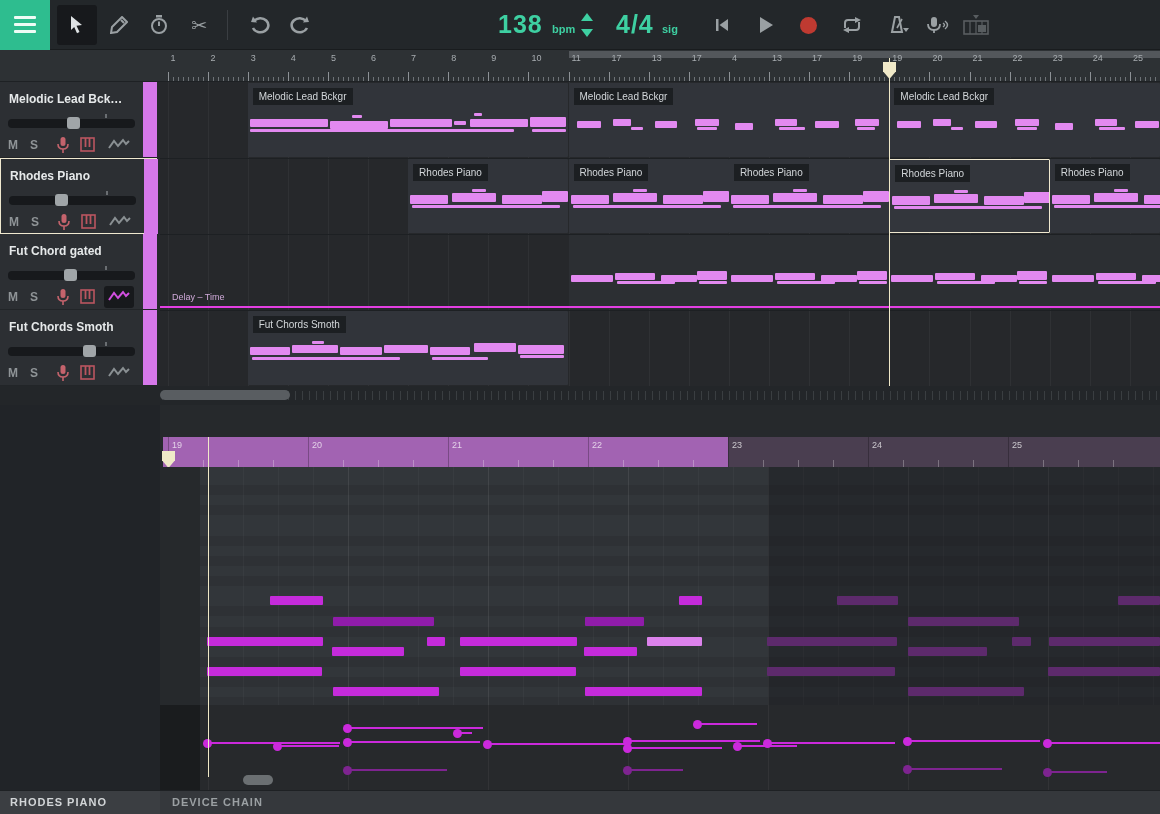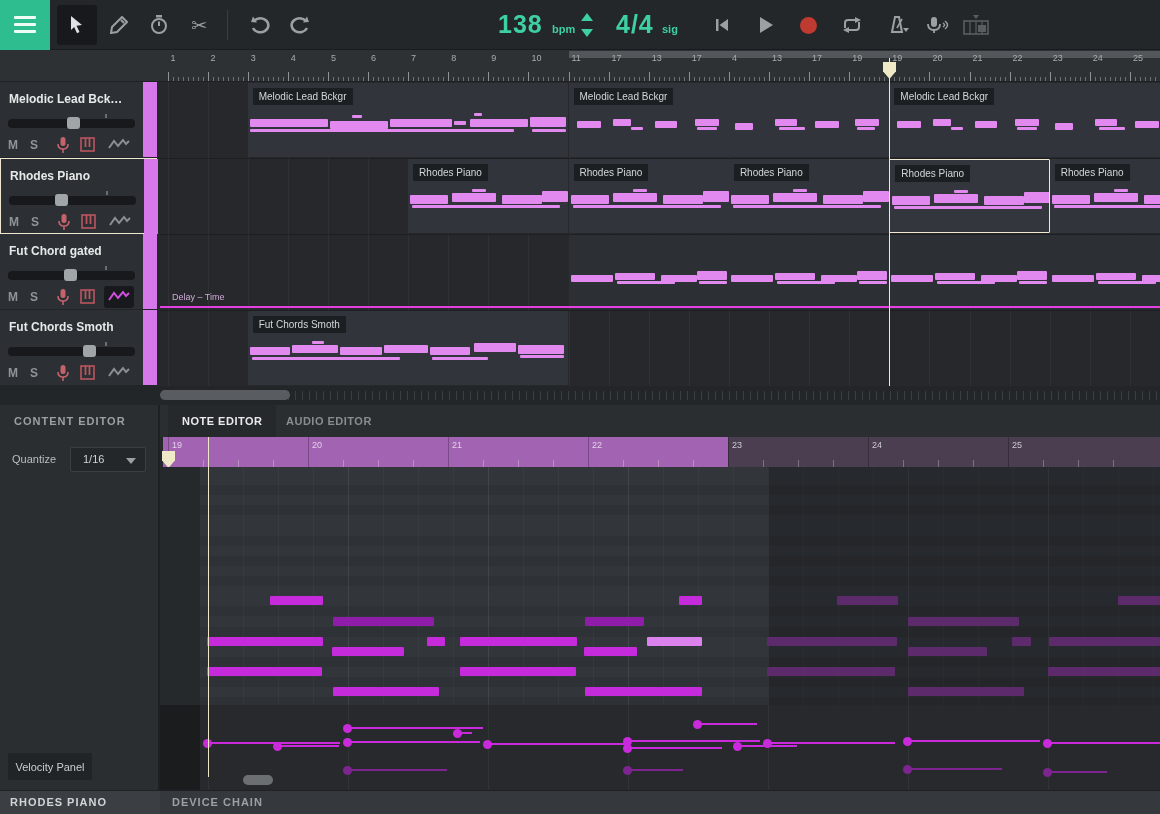--- a/index.html
+++ b/index.html
@@ -704,35 +704,22 @@
       </div>
   </div>
   <div id="playhead-arr" class="abs" style="left:889px; top:58px; height:328px; z-index:30"></div>
   <div class="ph-marker" style="left:883px; top:62px; z-index:31"></div>
 
   <div id="scrollstrip">
     <div class="texture"></div>
     <div class="hthumb" style="left:160px; top:4px; width:130px; height:10px"></div>
   </div>
 
-  <div id="sidebar">
-    <div class="panel-title">CONTENT EDITOR</div>
-    <div class="q-label">Quantize</div>
-    <div class="dropdown">
-      <span class="val">1/16</span>
-      <span class="dd-chev"></span>
-    </div>
-    <div id="vel-btn">Velocity Panel</div>
-  </div>
 
   <div id="editor">
-    <div id="tabsrow">
-      <div class="tab active" style="left:8px">NOTE EDITOR</div>
-      <div class="tab" style="left:112px">AUDIO EDITOR</div>
-    </div>
     <div id="editor-ruler">
         <div class="er-region" style="left: 3px; width: 565px; background: rgb(162, 99, 178);"></div>
         <div class="er-region" style="left: 568px; width: 432px; background: rgb(74, 62, 80);"></div>
         <div class="er-tick" style="left: 8px; height: 30px; background: rgba(0, 0, 0, 0.25);"></div>
         <div class="er-num" style="left: 12px;">19</div>
         <div class="er-tick" style="left: 43px;"></div>
         <div class="er-tick" style="left: 78px;"></div>
         <div class="er-tick" style="left: 113px;"></div>
         <div class="er-tick" style="left: 148px; height: 30px; background: rgba(0, 0, 0, 0.25);"></div>
         <div class="er-num" style="left: 152px;">20</div>

